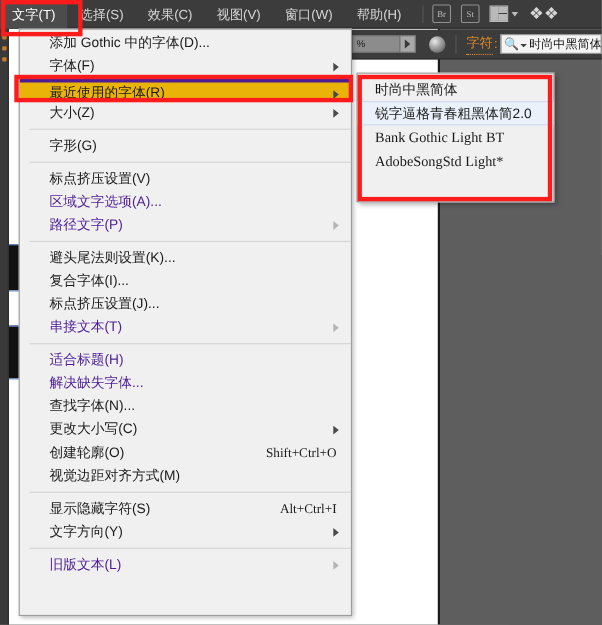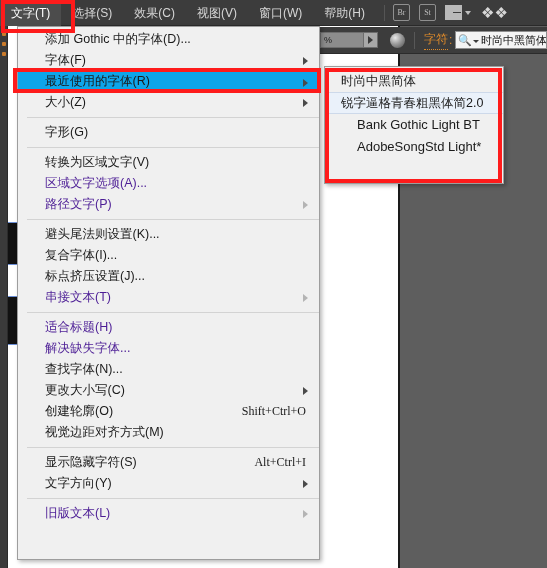--- a/index.html
+++ b/index.html
@@ -103,39 +103,39 @@
     box-shadow:2px 2px 4px rgba(0,0,0,.28);
     padding:2px 0; font-size:12.5px; color:#1a1a1a;
   }
   .mi{
     position:relative; height:21px; line-height:21px;
     padding-left:27px; padding-right:12px; white-space:nowrap;
   }
   .mi .lbl{ }
   .mi .sc{ position:absolute; right:13px; top:0; font-family:"Liberation Serif",serif; font-size:12px; }
   .mi.disabled{ color:#4c1d95; }
-  .mi.hl{ background:#0ea5e9; border-top:1px solid #4c1d95; border-bottom:1px solid #cbd9ec; height:21px; line-height:19px;}
+  .mi.hl{ background:#eab308; border-top:4px solid #4c1d95; border-bottom:1px solid #cbd9ec; height:21px; line-height:19px;}
   .arrow{
     position:absolute; right:11px; top:7px;
     width:0;height:0;border-top:4px solid transparent;border-bottom:4px solid transparent;
     border-left:5px solid #4a4a4a;
   }
   .mi.disabled .arrow{ border-left-color:#b4b4b4; }
   .msep{ height:1px; background:#d3d3d3; margin:4px 0 4px 9px; }
 
   
   #submenu{
     position:absolute; left:324px; top:66px; width:180px; height:118px;
     background:#f0f0f0; border:1px solid #9d9d9d;
     box-shadow:2px 2px 4px rgba(0,0,0,.28);
     padding:3px 0; font-size:12.5px; color:#1a1a1a;
   }
   .si{ height:22px; line-height:22px; padding-left:16px; white-space:nowrap; }
   .si.hl{ background:#eaf1fa; border-top:1px solid #cdd9ea; border-bottom:1px solid #cdd9ea; line-height:20px;}
-  .si.latin{ font-family:Liberation Sans, sans-serif; font-size:13px;margin-left:16px; }
+  .si.latin{ font-family:Liberation Serif, serif; font-size:13px; }
 
   
   .redbox{ position:absolute; border:4px solid #fe1b1b; pointer-events:none; }
   #rb1{ left:1px;  top:0px;   width:74px;  height:33px; }
   #rb2{ left:13px; top:68px;  width:308px; height:25px; }
   #rb3{ left:325px;top:68px;  width:177px; height:115px; }
 </style>
 </head>
 <body>
 
@@ -195,21 +195,21 @@
 </div>
 
 <div id="menu">
     <div class="mi"><span class="lbl">添加 Gothic 中的字体(D)...</span></div>
     <div class="mi"><span class="lbl">字体(F)</span><span class="arrow"></span></div>
     <div class="mi hl"><span class="lbl">最近使用的字体(R)</span><span class="arrow"></span></div>
     <div class="mi"><span class="lbl">大小(Z)</span><span class="arrow"></span></div>
     <div class="msep"></div>
     <div class="mi"><span class="lbl">字形(G)</span></div>
     <div class="msep"></div>
-    <div class="mi"><span class="lbl">转换为区域文字(V)</span></div>
+    <div class="mi"><span class="lbl">标点挤压设置(V)</span></div>
     <div class="mi disabled"><span class="lbl">区域文字选项(A)...</span></div>
     <div class="mi disabled"><span class="lbl">路径文字(P)</span><span class="arrow"></span></div>
     <div class="msep"></div>
     <div class="mi"><span class="lbl">避头尾法则设置(K)...</span></div>
     <div class="mi"><span class="lbl">复合字体(I)...</span></div>
     <div class="mi"><span class="lbl">标点挤压设置(J)...</span></div>
     <div class="mi disabled"><span class="lbl">串接文本(T)</span><span class="arrow"></span></div>
     <div class="msep"></div>
     <div class="mi disabled"><span class="lbl">适合标题(H)</span></div>
     <div class="mi disabled"><span class="lbl">解决缺失字体...</span></div>

